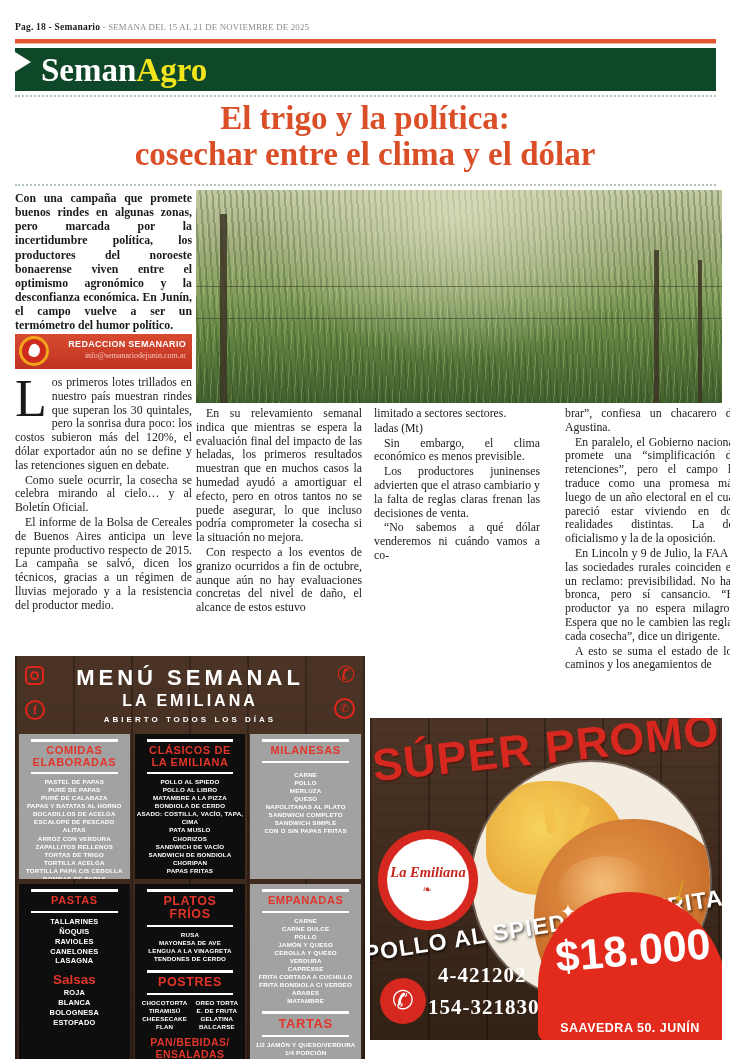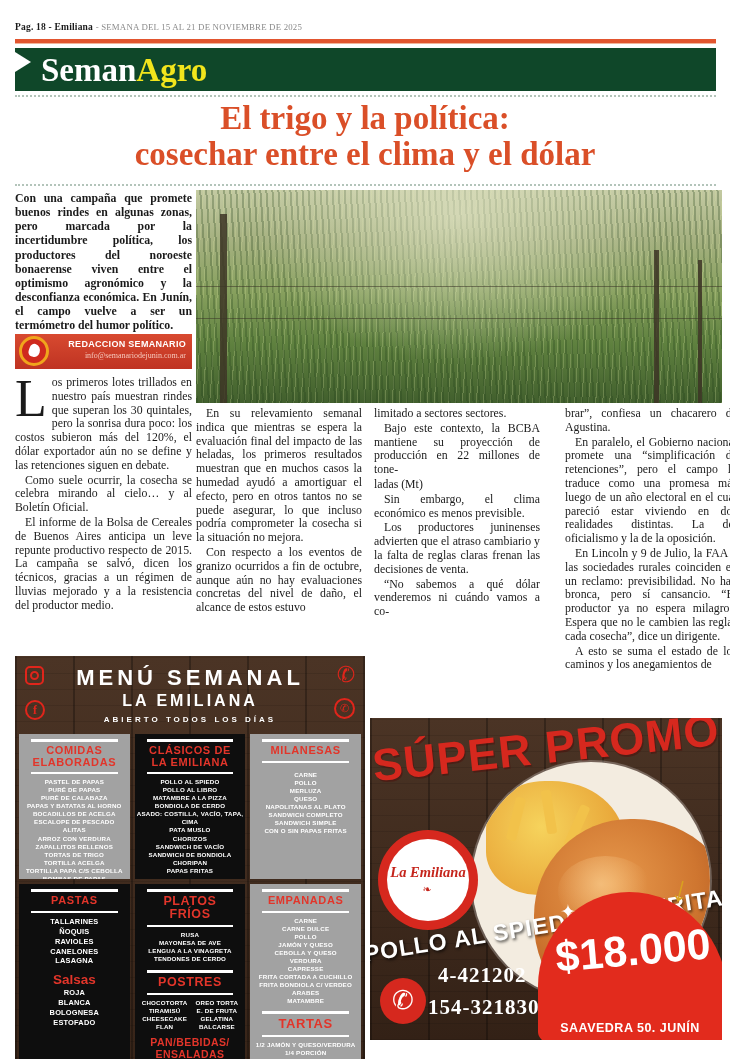--- a/index.html
+++ b/index.html
@@ -136,21 +136,21 @@
   .dn-arrow{position:absolute;right:32px;top:150px;color:#d9a11f;font-weight:bold;font-size:36px;
             transform:rotate(14deg);font-family:"Liberation Sans",sans-serif;}
 </style>
 </head>
 <body>
 
 <div class="page">
 
   <div class="masthead">
     <span class="b">Pag. 18 -</span>
-    <span class="b">Emiliana</span>
+    <span class="b">Semanario</span>
     <span class="date">- SEMANA DEL 15 AL 21 DE NOVIEMBRE DE 2025</span>
   </div>
   <div class="rule-orange"></div>
 
   <div class="banner">
     <span class="chev"></span>
     <span class="brand"><span>Seman</span><span class="agro">Agro</span></span>
   </div>
   <div class="dotline" style="top:95px"></div>
 
@@ -186,21 +186,20 @@
     <p>El informe de la Bolsa de Cereales de Buenos Aires anticipa un leve repunte productivo respecto de 2015. La campaña se salvó, dicen los técnicos, gracias a un régimen de lluvias mejorado y a la resistencia del productor medio.</p>
   </div>
 
   <div class="col col2">
     <p>En su relevamiento semanal indica que mientras se espera la evaluación final del impacto de las heladas, los primeros resultados muestran que en muchos casos la humedad ayudó a amortiguar el efecto, pero en otros tantos no se puede asegurar, lo que incluso podría comprometer la cosecha si la situación no mejora.</p>
     <p>Con respecto a los eventos de granizo ocurridos a fin de octubre, aunque aún no hay evaluaciones concretas del nivel de daño, el alcance de estos estuvo</p>
   </div>
 
   <div class="col col3">
     <p class="ni">limitado a sectores sectores.</p>
-    <p>Bajo este contexto, la BCBA mantiene su proyección de producción en 22 millones de tone-</p>
     <p class="ni">ladas (Mt)</p>
     <p>Sin embargo, el clima económico es menos previsible.</p>
     <p>Los productores juninenses advierten que el atraso cambiario y la falta de reglas claras frenan las decisiones de venta.</p>
     <p>“No sabemos a qué dólar venderemos ni cuándo vamos a co-</p>
   </div>
 
   <div class="col col4">
     <p class="ni">brar”, confiesa un chacarero de Agustina.</p>
     <p>En paralelo, el Gobierno nacional promete una “simplificación de retenciones”, pero el campo lo traduce como una promesa más luego de un año electoral en el cual pareció estar viviendo en dos realidades distintas. La del oficialismo y la de la oposición.</p>
     <p>En Lincoln y 9 de Julio, la FAA y las sociedades rurales coinciden en un reclamo: previsibilidad. No hay bronca, pero sí cansancio. “El productor ya no espera milagros. Espera que no le cambien las reglas cada cosecha”, dice un dirigente.</p>

